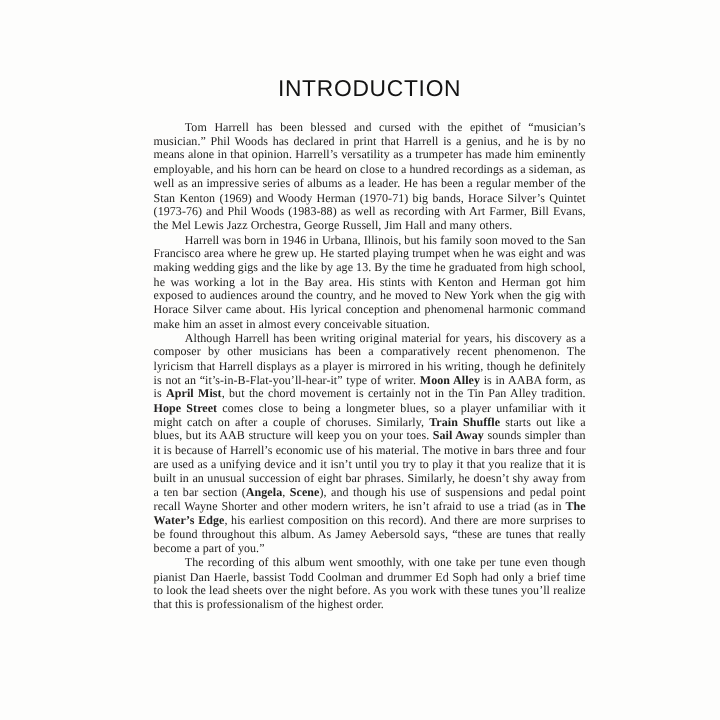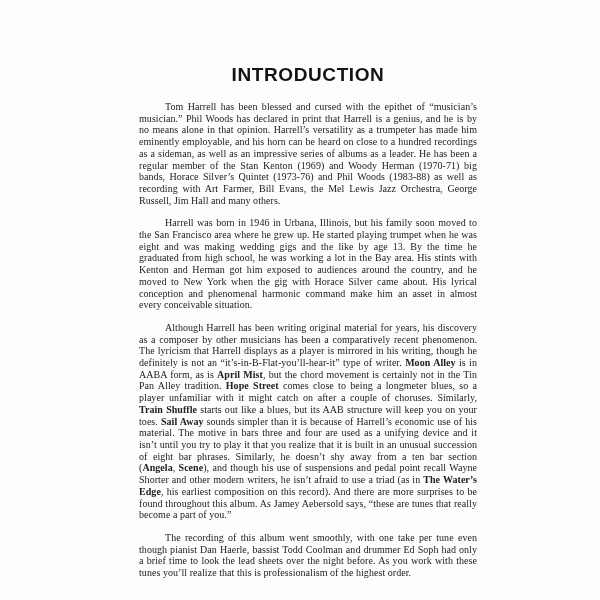--- a/index.html
+++ b/index.html
@@ -17,28 +17,28 @@
   .content {
     position: absolute;
     left: 128px;
     top: 63px;
     width: 360px;
   }
   .page-title {
     margin: 0 0 15px 0;
     text-align: center;
     font-family: "Liberation Sans", sans-serif;
-    font-weight: bold;
+    font-weight: normal;
     font-size: 19px;
     line-height: 23px;
     letter-spacing: 0.6px;
     color: #141414;
   }
   .paragraphs p {
-    margin: 11px;
+    margin: 0;
     text-indent: 26px;
     text-align: justify;
     font-family: "Liberation Serif", "DejaVu Serif", serif;
     font-size: 10px;
     line-height: 11.7px;
     letter-spacing: 0.05px;
     color: #222120;
   }
   .bi {
     font-weight: 700;

